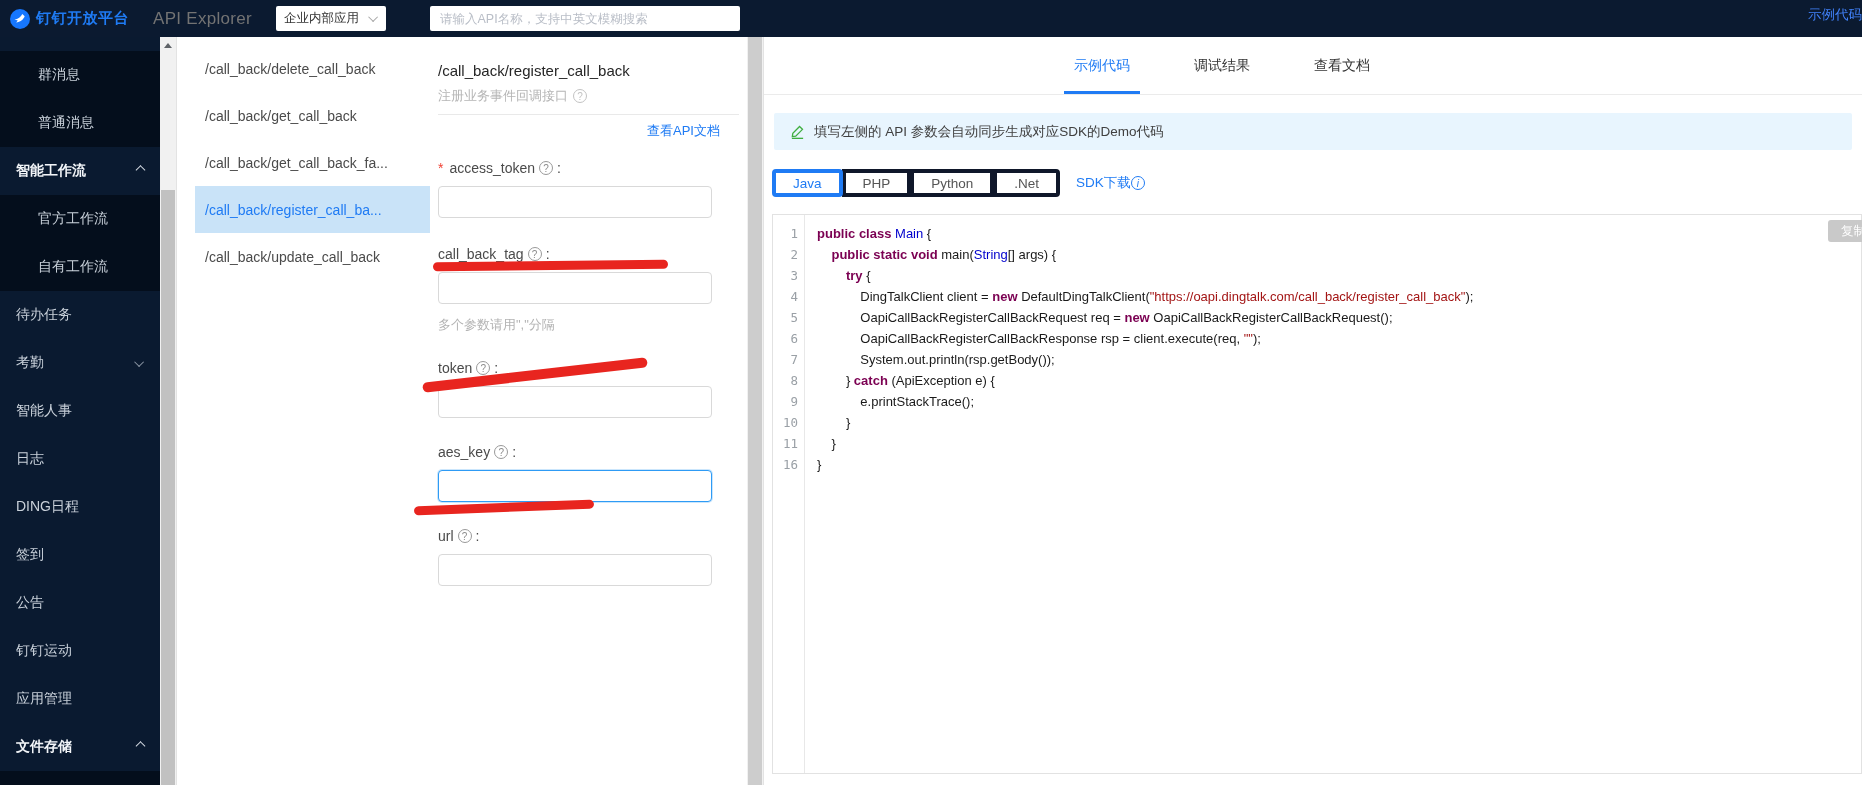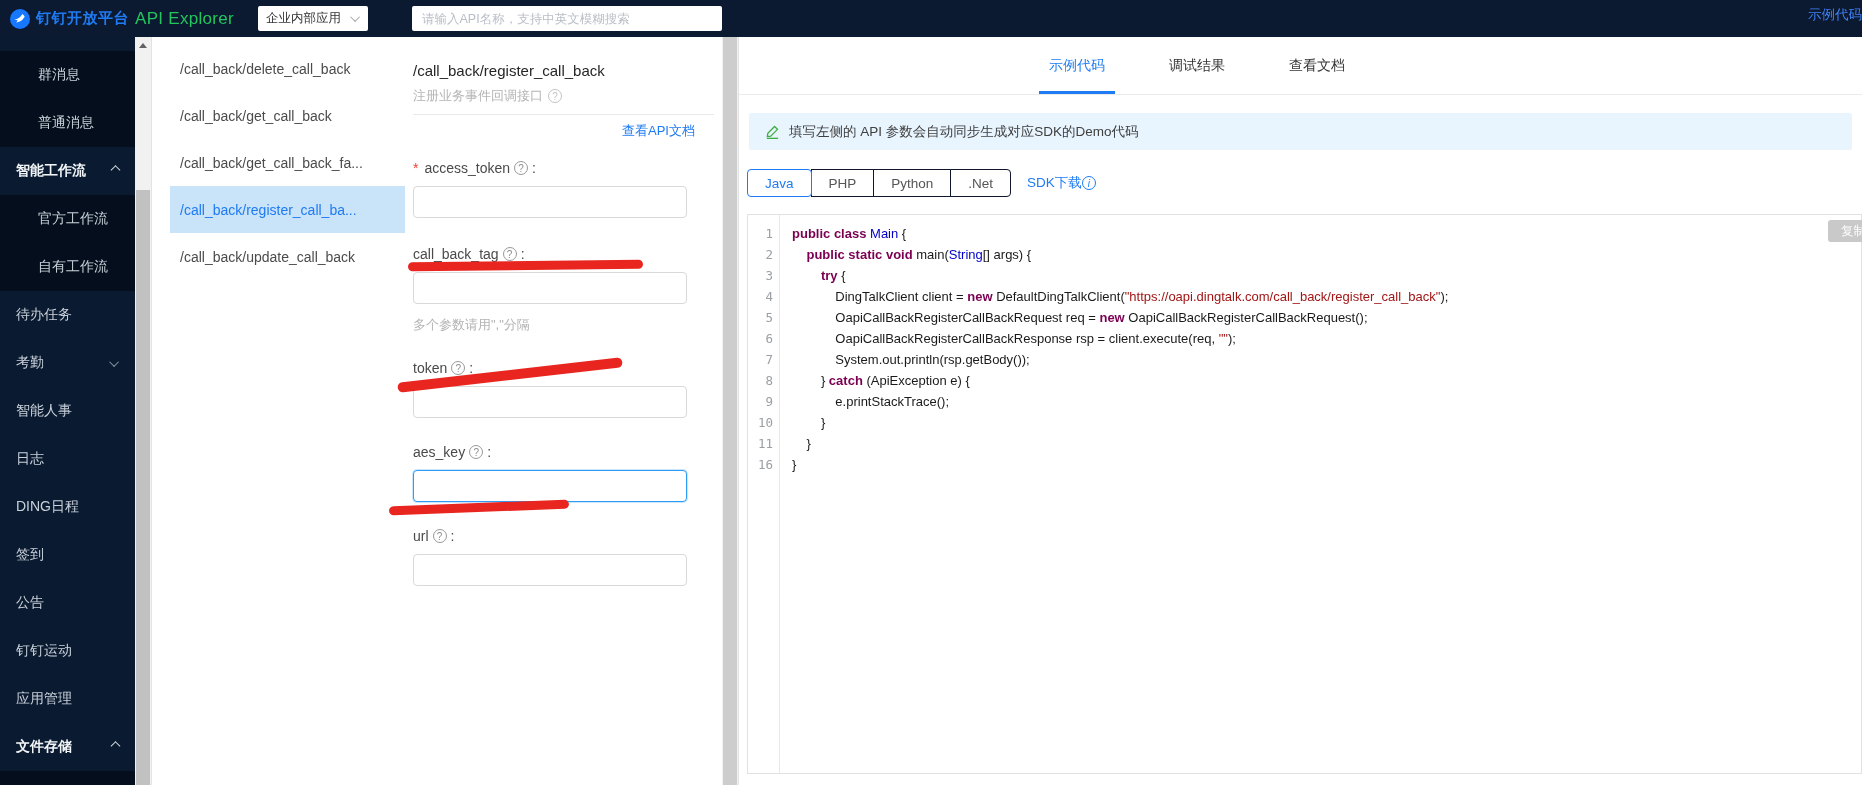--- a/index.html
+++ b/index.html
@@ -9,32 +9,32 @@
     --selected-bg:#c9e3f8; --green:#3fae3f;
   }
   *{box-sizing:border-box;margin:0;padding:0;font-family:"Liberation Sans","DejaVu Sans",sans-serif;}
   body{background:#fff;}
   .app{width:1862px;height:785px;overflow:hidden;position:relative;background:#fff;}
 
   
   .header{height:37px;background:var(--header-bg);display:flex;align-items:center;padding:0 0 0 10px;}
   .logo{display:flex;align-items:center;gap:6px;}
   .logo-text{color:var(--accent);font-size:15px;font-weight:bold;letter-spacing:.5px;}
-  .app-title{color:#22c55e;font-size:17px;margin-left:6px;font-weight:500;letter-spacing:.3px;}
+  .app-title{color:#737373;font-size:17px;margin-left:24px;font-weight:500;letter-spacing:.3px;}
   .hdr-select{margin-left:24px;width:110px;height:25px;background:#fff;border-radius:2px;display:flex;align-items:center;padding:0 8px;font-size:12.5px;color:#333;cursor:pointer;}
   .hdr-select .car{margin-left:auto;width:7px;height:7px;border-left:1.5px solid #a7a7a7;border-bottom:1.5px solid #a7a7a7;transform:rotate(-45deg) translateY(-2px);}
   .hdr-search{margin-left:44px;width:310px;height:25px;background:#fff;border:none;border-radius:2px;padding:0 10px;font-size:12.5px;color:#333;}
   .hdr-search::placeholder{color:#b9bec7;}
   .hdr-right{margin-left:auto;display:flex;align-items:center;gap:28px;padding-right:0;flex-direction:column;}
   .hdr-link{color:#4080f7;font-size:13.5px;text-decoration:none;cursor:pointer;white-space:nowrap;}
   .avatar{width:26px;height:26px;border-radius:50%;background:linear-gradient(135deg,#e8e9eb,#b9bcc2);margin-left:4px;margin-right:-14px;flex-shrink:0;}
 
   
   .body{display:flex;height:748px;}
-  .sidebar{width:135px;background:var(--sidebar-bg);color:#c9d1da;padding-top:14px;position:relative;}
+  .sidebar{width:160px;background:var(--sidebar-bg);color:#c9d1da;padding-top:14px;position:relative;}
   .sb-row{height:48px;display:flex;align-items:center;padding-left:16px;font-size:14px;cursor:pointer;}
   .sb-row.child{padding-left:38px;background:var(--submenu-bg);}
   .sb-row.group{color:#f2f5f8;font-weight:bold;border-radius:12px;}
   .sb-fill{position:absolute;left:0;right:0;bottom:0;height:14px;background:var(--submenu-bg);}
   .chev{margin-left:auto;margin-right:16px;width:7px;height:7px;border-left:1.6px solid #d7dde5;border-bottom:1.6px solid #d7dde5;}
   .chev.up{transform:rotate(135deg) translate(-1px,1px);}
   .chev.down{transform:rotate(-45deg) translateY(-2px);border-color:#8a95a3;}
 
   .v-scrollbar{width:17px;background:#f1f1f1;position:relative;border-right:1px solid #e3e3e3;}
   .sb-arrow{position:absolute;top:0;left:0;width:16px;height:16px;display:flex;align-items:center;justify-content:center;cursor:pointer;}
@@ -68,21 +68,21 @@
   .marker.m3{left:-16px;top:466px;width:180px;height:9px;transform:rotate(-2.2deg);}
 
   
   .result-panel{flex:1;background:#fff;display:flex;flex-direction:column;min-width:0;}
   .r-tabs{height:58px;border-bottom:1px solid #ebebeb;display:flex;align-items:stretch;padding-left:300px;gap:44px;flex-shrink:0;}
   .r-tab{display:flex;align-items:center;padding:0 10px;font-size:14px;color:#333;cursor:pointer;position:relative;}
   .r-tab.active{color:var(--accent);}
   .r-tab.active::after{content:"";position:absolute;left:0;right:0;bottom:0;height:3px;background:var(--accent);}
   .banner{margin:18px 10px 0 10px;height:37px;background:var(--banner-bg);border-radius:2px;display:flex;align-items:center;padding-left:16px;gap:9px;font-size:13.5px;color:#404040;flex-shrink:0;}
   .lang-row{margin:19px 0 0 8px;display:flex;align-items:center;flex-shrink:0;}
-  .lang-btn{height:28px;padding:0 17px;font-size:13.5px;color:#555;background:#fff;border:1px solid #0f172a;margin-left:-1px;display:flex;align-items:center;cursor:pointer;position:relative;}
+  .lang-btn{height:28px;padding:0 17px;font-size:13.5px;color:#555;background:#fff;border:4px solid #0f172a;margin-left:-1px;display:flex;align-items:center;cursor:pointer;position:relative;}
   .lang-btn:first-child{border-radius:4px 0 0 4px;margin-left:0;}
   .lang-btn:nth-last-child(1){border-radius:0 4px 4px 0;}
   .lang-btn.active{color:var(--accent);border-color:var(--accent);z-index:2;border-radius:4px;}
   .sdk-link{margin-left:16px;font-size:13.5px;color:var(--accent);display:flex;align-items:center;cursor:pointer;text-decoration:none;}
   .i-icon{display:inline-block;width:14px;height:14px;border:1px solid var(--accent);border-radius:50%;color:var(--accent);font-size:10px;line-height:13px;text-align:center;font-style:italic;}
   .code-wrap{margin:17px 0 0 8px;border:1px solid #e2e2e2;height:560px;display:flex;position:relative;background:#fff;}
   .gutter{width:32px;padding:8px 6px 0 0;text-align:right;border-right:1px solid #e8e8e8;flex-shrink:0;}
   .ln{font-family:"DejaVu Sans Mono",monospace;font-size:12.5px;line-height:21px;color:#9aa0a6;}
   .code-area{padding:8px 0 0 12px;overflow:hidden;flex:1;}
   .code-line{font-family:"DejaVu Sans Mono",monospace;font-size:13px;line-height:21px;color:#1a1a1a;white-space:pre;}

